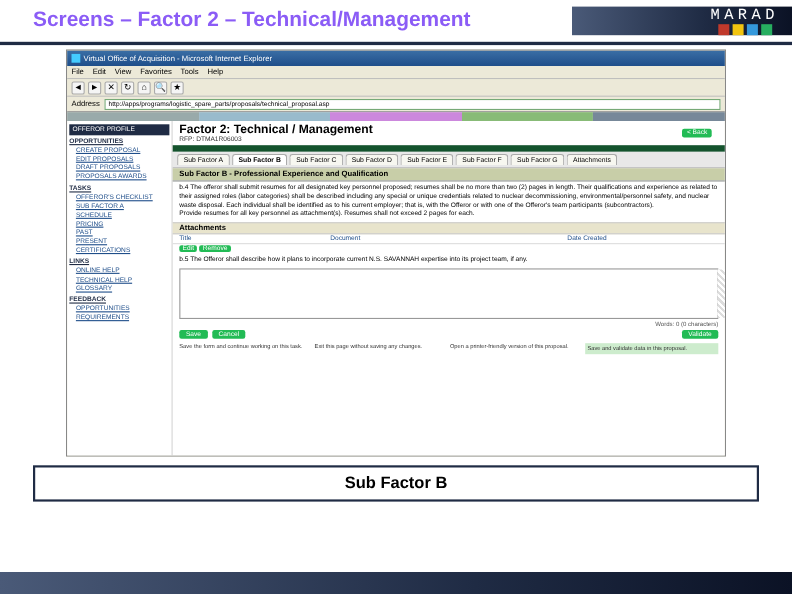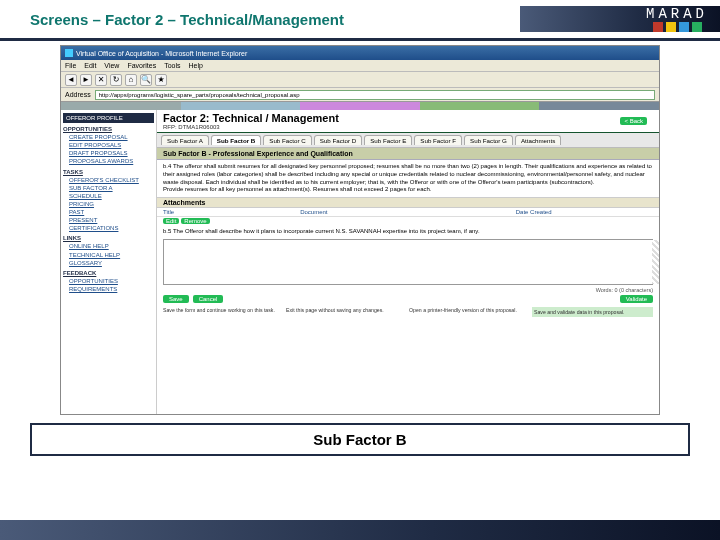--- a/index.html
+++ b/index.html
@@ -1,19 +1,19 @@
 <!DOCTYPE html>
 <html><head>
 <meta charset="utf-8">
 <style>
   * { box-sizing: border-box; margin: 0; padding: 0; }
   body { width: 720px; height: 540px; font-family: Arial, sans-serif; background: #fff; position: relative; overflow: hidden; }
 
   .slide-header { height: 38px; display: flex; align-items: center; padding: 0 30px; position: relative; }
-  .slide-header .title { font-size: 15px; font-weight: bold; color: #0f766e; z-index: 2; }
+  .slide-header .title { font-size: 19px; font-weight: bold; color: #8b5cf6; z-index: 2; }
   .slide-header .gradbar { position: absolute; right: 0; top: 6px; height: 26px; width: 200px; background: linear-gradient(90deg,#4a5a78,#1f2b44 60%,#0b1225); z-index:1; }
   .slide-header .brand { position: absolute; right: 12px; top: 6px; color: #fff; font-family: Liberation Mono, monospace; letter-spacing: 4px; font-size: 14px; z-index:3; }
   .slide-header .flags { position:absolute; right:18px; top:22px; z-index:3; display:flex; gap:3px;}
   .slide-header .flags span{ width:10px;height:10px; display:inline-block;}
   .f1{background:#c0392b;} .f2{background:#f1c40f;} .f3{background:#3498db;} .f4{background:#27ae60;}
   .slide-underline { height: 3px; background:#1f2b44; margin-bottom:4px;}
   .colorstrip { height:8px; display:flex;}
   .colorstrip div{ flex:1;}
   .c1{background:#9aa;} .c2{background:#9bc;} .c3{background:#c8d;} .c4{background:#8b7;} .c5{background:#789;}
 
@@ -26,21 +26,21 @@
   .ie-addr{ height:14px; background:#ece9d8; display:flex; align-items:center; padding:0 4px; gap:4px; border-bottom:1px solid #999;}
   .ie-addr .addrbox{ flex:1; background:#fff;border:1px solid #7a7;height:10px;font-size:6px;padding:0 3px;display:flex;align-items:center;}
 
   .app { display:flex; height: calc(100% - 56px);}
   .sidebar{ width:96px; background:#fff; border-right:1px solid #ccc; padding:3px 2px; font-size:6px; line-height:1.35;}
   .sidebar .hdr{ background:#1f2b44;color:#fff;padding:1px 3px;margin-bottom:2px;font-size:6px;}
   .sidebar .grp{ color:#1f2b44;font-weight:bold;text-decoration:underline;margin:2px 0 0 0;}
   .sidebar .itm{ color:#1f4e8a;text-decoration:underline;margin-left:6px;display:block;}
 
   .main{ flex:1; background:#fff; display:flex; flex-direction:column;}
-  .factor-hdr{ display:flex;align-items:center;justify-content:space-between;padding:2px 6px;border-bottom:1px solid #14532d;}
+  .factor-hdr{ display:flex;align-items:center;justify-content:space-between;padding:2px 6px;border-bottom:6px solid #14532d;}
   .factor-hdr h2{ font-size:11px; font-weight:bold;}
   .factor-hdr .rfp{ font-size:6px;color:#333;}
   .factor-hdr .backbtn{ background:#2b5; color:#fff; padding:1px 4px; font-size:6px; border-radius:2px; margin-right:6px;}
 
   .tabs{ display:flex; gap:2px; padding:2px 4px; background:#e8e8e8; border-bottom:1px solid #bbb; font-size:6.2px;}
   .tabs .tab{ background:#f7f7f0;border:1px solid #aaa;border-bottom:none;padding:1px 5px;border-radius:3px 3px 0 0;}
   .tabs .tab.active{ background:#fff; font-weight:bold;}
 
   .sub-hdr{ background:#c8cea8; padding:2px 6px; font-size:7px; font-weight:bold; border-bottom:1px solid #aab;}
   .instr{ padding:3px 6px; font-size:6px; line-height:1.3;}

